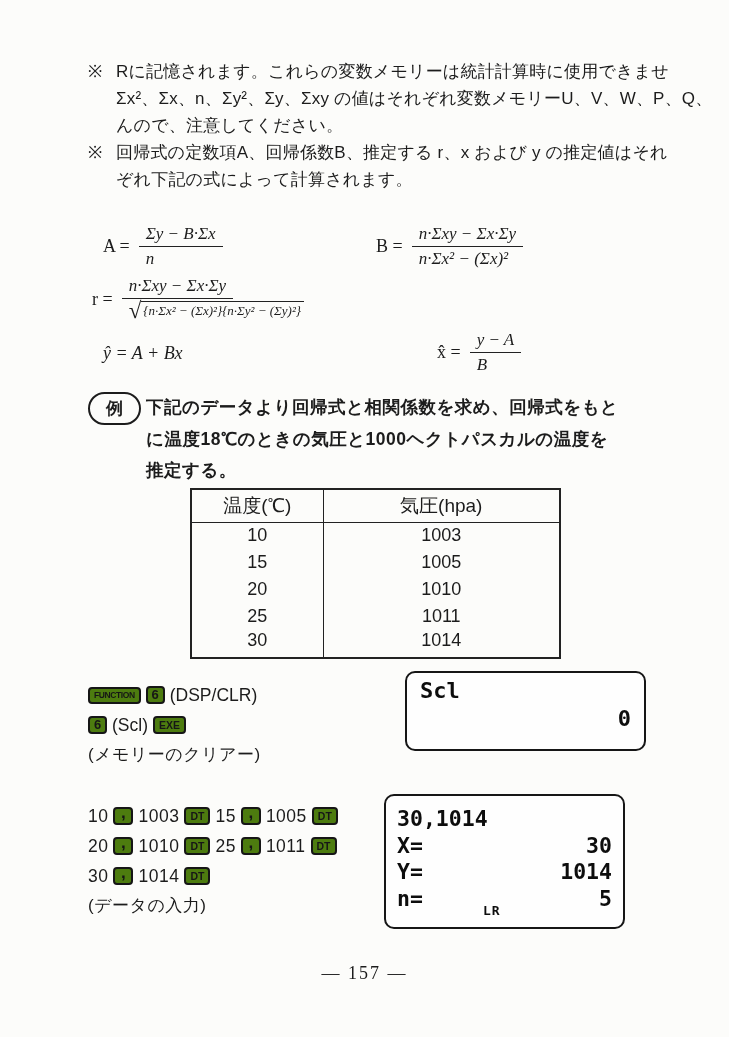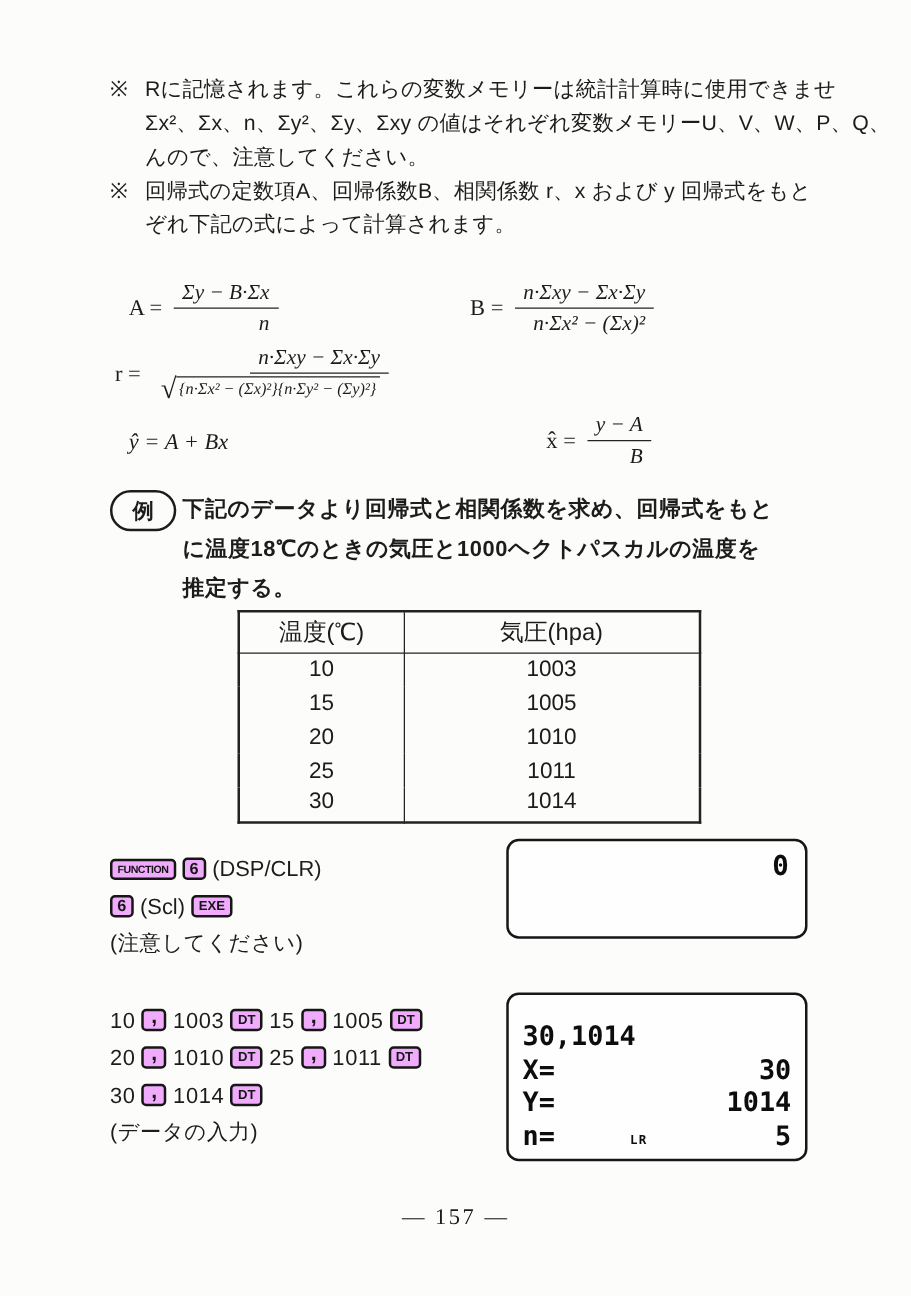--- a/index.html
+++ b/index.html
@@ -22,21 +22,21 @@
   
   .formula {
     font-family: "Liberation Serif", serif;
     font-style: italic;
     font-size: 17px;
     display: inline-flex;
     align-items: center;
     white-space: nowrap;
   }
   .formula .lhs { font-style: normal; margin-right: 9px; font-size: 18px; }
-  .frac { display: inline-flex; flex-direction: column; align-items: flex-end; vertical-align: middle; }
+  .frac { display: inline-flex; flex-direction: column; align-items: flex-start; vertical-align: middle; }
   .frac .num { padding: 0 7px 2px; border-bottom: 1.6px solid #222; }
   .frac .den { padding: 2px 7px 0; }
   .sqrt { display: inline-flex; align-items: flex-start; }
   .sqrt-sym { font-style: normal; font-size: 23px; line-height: 1; margin-top: -2px; }
   .radicand { border-top: 1.6px solid #222; padding: 1px 3px 0 2px; font-size: 13px; }
   .plain-formula { font-family: "Liberation Serif", serif; font-style: italic; font-size: 18px; }
 
   
   .example-badge {
     left: 88px; top: 392px; width: 53px; height: 33px;
@@ -55,61 +55,61 @@
   .data-table .col-temp { width: 132px; border-right: 1.6px solid #222; }
   .data-table tr:first-child td { padding-top: 4px; }
   .data-table tr:last-child td { padding-bottom: 6px; }
 
   
   .keysteps { font-size: 17.5px; line-height: 26px; white-space: nowrap; }
   .keysteps .row { display: flex; align-items: center; gap: 5px; margin-bottom: 4px; }
   .kbd {
     display: inline-flex; align-items: center; justify-content: center;
     border: 2px solid #161616; border-radius: 4px;
-    background: #f0abfc; font-weight: bold; color: #161616;
+    background: #4d7c0f; font-weight: bold; color: #161616;
     height: 18px; padding: 0 4px;
   }
   .kbd-function { font-size: 8.5px; letter-spacing: -0.4px; height: 17px; }
   .kbd-digit  { font-size: 13px; width: 19px; }
   .kbd-exe, .kbd-dt { font-size: 10.5px; letter-spacing: 0; }
   .kbd-comma { font-size: 17px; width: 20px; height: 18px; line-height: 8px; padding-bottom: 6px; }
   .caption { font-size: 17px; letter-spacing: 0.5px; margin-top: 3px; }
   .numtok { letter-spacing: 0.5px; }
 
   
   .lcd {
     border: 2.2px solid #161616; border-radius: 10px; background: #fefefe;
     font-family: "DejaVu Sans Mono", monospace; font-weight: bold;
     color: #0d0d0d;
     font-variant-numeric: slashed-zero;
   }
   .lcd-1 { left: 405px; top: 671px; width: 241px; height: 80px; padding: 5px 13px; }
   .lcd-1 .lcd-line1 { font-size: 22px; text-align: left; }
   .lcd-1 .lcd-value { font-size: 22px; text-align: right; margin-top: 3px; }
-  .lcd-2 { left: 405px; top: 794px; width: 241px; height: 135px; padding: 21px 11px; }
+  .lcd-2 { left: 384px; top: 794px; width: 241px; height: 135px; padding: 10px 11px; }
   .lcd-2 .lcd-row { display: flex; justify-content: space-between; font-size: 21.5px; line-height: 26.5px; }
-  .lcd-indicator { position: absolute; left: 97px; bottom: 9px; font-size: 10px; font-weight: bold; letter-spacing: 1px; text-align: right; }
+  .lcd-indicator { position: absolute; left: 97px; bottom: 9px; font-size: 13px; font-weight: bold; letter-spacing: 1px; text-align: right; }
 
   
   .page-number { left: 0; top: 963px; width: 729px; text-align: center;
     font-family: "Liberation Serif", serif; font-size: 18px; letter-spacing: 2px; }
 </style>
 </head>
 <body>
 
 <div class="abs notes">
   <div class="note">
     <span class="note-marker">※</span>
     <div class="note-line">Rに記憶されます。これらの変数メモリーは統計計算時に使用できませ</div>
     <div class="note-line">Σx²、Σx、n、Σy²、Σy、Σxy の値はそれぞれ変数メモリーU、V、W、P、Q、</div>
     <div class="note-line">んので、注意してください。</div>
   </div>
   <div class="note">
     <span class="note-marker">※</span>
-    <div class="note-line">回帰式の定数項A、回帰係数B、相関係数 r、x および y 回帰式をもと</div>
+    <div class="note-line">回帰式の定数項A、回帰係数B、推定する r、x および y の推定値はそれ</div>
     <div class="note-line">ぞれ下記の式によって計算されます。</div>
   </div>
 </div>
 
 <div class="abs formula" style="left:103px; top:224px;">
   <span class="lhs">A =</span>
   <span class="frac">
     <span class="num">Σy − B·Σx</span>
     <span class="den">n</span>
   </span>
@@ -186,24 +186,25 @@
   <div class="row">
     <span class="kbd kbd-function">FUNCTION</span>
     <span class="kbd kbd-digit">6</span>
     <span>(DSP/CLR)</span>
   </div>
   <div class="row">
     <span class="kbd kbd-digit">6</span>
     <span>(Scl)</span>
     <span class="kbd kbd-exe">EXE</span>
   </div>
-  <div class="caption">(注意してください)</div>
+  <div class="caption">(メモリーのクリアー)</div>
 </div>
 
 <div class="abs lcd lcd-1">
+  <div class="lcd-line1">Scl</div>
   <div class="lcd-value">0</div>
 </div>
 
 <div class="abs keysteps" style="left:88px; top:803px;">
   <div class="row">
     <span class="numtok">10</span>
     <span class="kbd kbd-comma">,</span>
     <span class="numtok">1003</span>
     <span class="kbd kbd-dt">DT</span>
     <span class="numtok">15</span>

